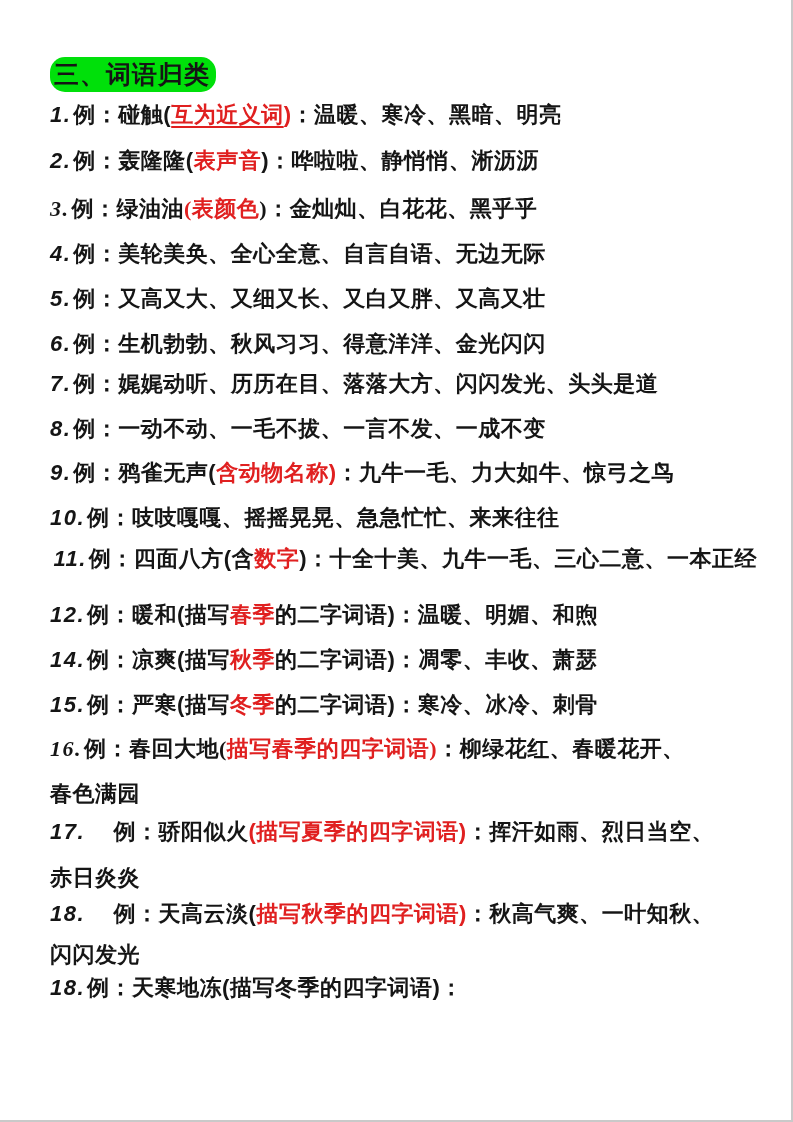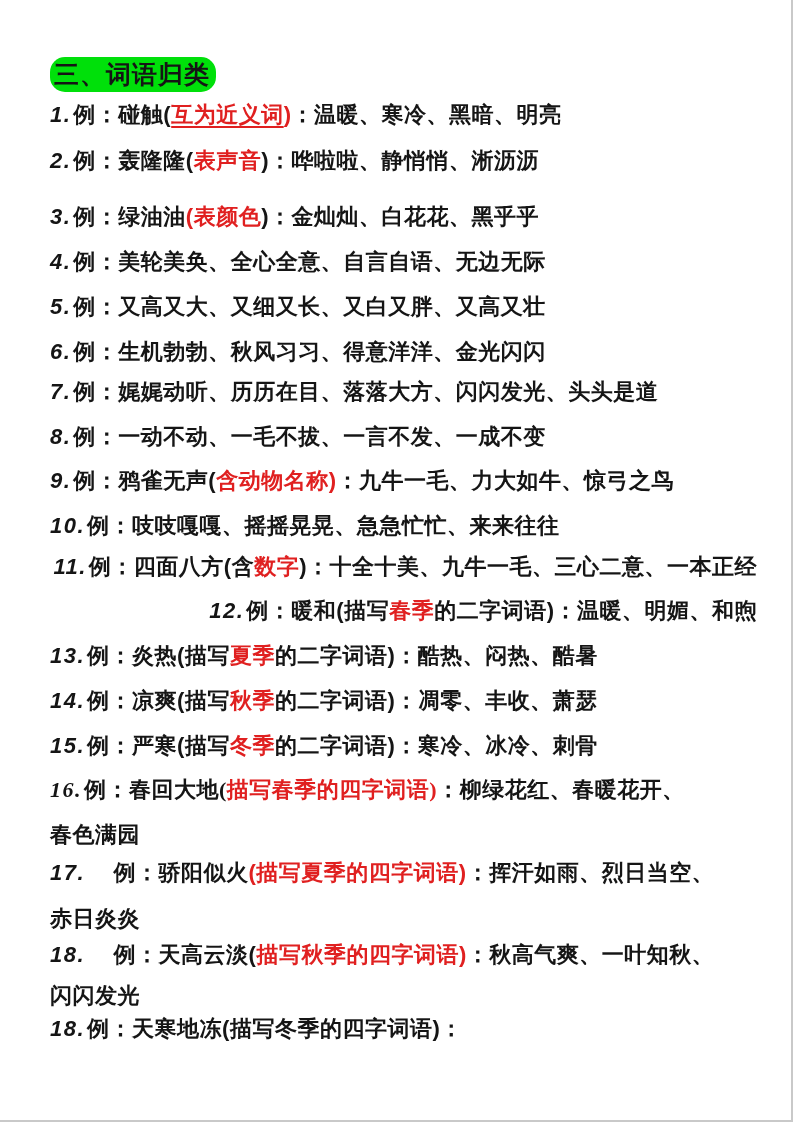--- a/index.html
+++ b/index.html
@@ -56,25 +56,25 @@
     text-underline-offset: 4px;
   }
   .line span.num {
     font-style: italic;
     letter-spacing: 1.5px;
     padding-right: 2px;
   }
   
   .line[data-name="item-1"]       { margin-top: 11px; }
   .line[data-name="item-2"]       { margin-top: 22px; }
-  .line[data-name="item-3"]       { margin-top: 32px; }
+  .line[data-name="item-3"]       { margin-top: 24px; font-family: Liberation Serif, serif; }
   .line[data-name="item-7"]       { margin-top: 16px; }
   .line[data-name="item-9"]       { margin-top: 20px; }
   .line[data-name="item-11"]      { margin-top: 17px; text-align: right; }
-  .line[data-name="item-12"]      { margin-top: 20px; text-align: right; }
+  .line[data-name="item-12"]      { margin-top: 32px; }
   .line[data-name="item-16"]      { margin-top: 20px; font-family: Liberation Serif, serif; }
   .line[data-name="item-16-cont"] { }
   .line[data-name="item-17"]      { margin-top: 14px; }
   .line[data-name="item-17-cont"] { margin-top: 22px; }
   .line[data-name="item-18"]      { margin-top: 12px; }
   .line[data-name="item-18-cont"] { margin-top: 17px; }
   .line[data-name="item-19"]      { margin-top: 9px; }
 </style>
 </head>
 <body>
@@ -87,21 +87,20 @@
       <div class="line" data-name="item-3"><span class="num" data-name="segment-num">3.</span><span data-name="segment-text">例：绿油油</span><span class="red" data-name="segment-red">(表颜色</span><span data-name="segment-text">)：金灿灿、白花花、黑乎乎</span></div>
       <div class="line" data-name="item-4"><span class="num" data-name="segment-num">4.</span><span data-name="segment-text">例：美轮美奂、全心全意、自言自语、无边无际</span></div>
       <div class="line" data-name="item-5"><span class="num" data-name="segment-num">5.</span><span data-name="segment-text">例：又高又大、又细又长、又白又胖、又高又壮</span></div>
       <div class="line" data-name="item-6"><span class="num" data-name="segment-num">6.</span><span data-name="segment-text">例：生机勃勃、秋风习习、得意洋洋、金光闪闪</span></div>
       <div class="line" data-name="item-7"><span class="num" data-name="segment-num">7.</span><span data-name="segment-text">例：娓娓动听、历历在目、落落大方、闪闪发光、头头是道</span></div>
       <div class="line" data-name="item-8"><span class="num" data-name="segment-num">8.</span><span data-name="segment-text">例：一动不动、一毛不拔、一言不发、一成不变</span></div>
       <div class="line" data-name="item-9"><span class="num" data-name="segment-num">9.</span><span data-name="segment-text">例：鸦雀无声(</span><span class="red" data-name="segment-red">含动物名称)</span><span data-name="segment-text">：九牛一毛、力大如牛、惊弓之鸟</span></div>
       <div class="line" data-name="item-10"><span class="num" data-name="segment-num">10.</span><span data-name="segment-text">例：吱吱嘎嘎、摇摇晃晃、急急忙忙、来来往往</span></div>
       <div class="line" data-name="item-11"><span class="num" data-name="segment-num">11.</span><span data-name="segment-text">例：四面八方(含</span><span class="red" data-name="segment-red">数字</span><span data-name="segment-text">)：十全十美、九牛一毛、三心二意、一本正经</span></div>
       <div class="line" data-name="item-12"><span class="num" data-name="segment-num">12.</span><span data-name="segment-text">例：暖和(描写</span><span class="red" data-name="segment-red">春季</span><span data-name="segment-text">的二字词语)：温暖、明媚、和煦</span></div>
-      <div class="line" data-name="item-13"><span class="num" data-name="segment-num">13.</span><span data-name="segment-text">例：炎热(描写</span><span class="red" data-name="segment-red">夏季</span><span data-name="segment-text">的二字词语)：酷热、闷热、酷暑</span></div>
       <div class="line" data-name="item-14"><span class="num" data-name="segment-num">14.</span><span data-name="segment-text">例：凉爽(描写</span><span class="red" data-name="segment-red">秋季</span><span data-name="segment-text">的二字词语)：凋零、丰收、萧瑟</span></div>
       <div class="line" data-name="item-15"><span class="num" data-name="segment-num">15.</span><span data-name="segment-text">例：严寒(描写</span><span class="red" data-name="segment-red">冬季</span><span data-name="segment-text">的二字词语)：寒冷、冰冷、刺骨</span></div>
       <div class="line" data-name="item-16"><span class="num" data-name="segment-num">16.</span><span data-name="segment-text">例：春回大地(</span><span class="red" data-name="segment-red">描写春季的四字词语)</span><span data-name="segment-text">：柳绿花红、春暖花开、</span></div>
       <div class="line" data-name="item-16-cont"><span data-name="segment-text">春色满园</span></div>
       <div class="line" data-name="item-17"><span class="num" data-name="segment-num">17.</span><span data-name="segment-text">    例：骄阳似火</span><span class="red" data-name="segment-red">(描写夏季的四字词语)</span><span data-name="segment-text">：挥汗如雨、烈日当空、</span></div>
       <div class="line" data-name="item-17-cont"><span data-name="segment-text">赤日炎炎</span></div>
       <div class="line" data-name="item-18"><span class="num" data-name="segment-num">18.</span><span data-name="segment-text">    例：天高云淡(</span><span class="red" data-name="segment-red">描写秋季的四字词语)</span><span data-name="segment-text">：秋高气爽、一叶知秋、</span></div>
       <div class="line" data-name="item-18-cont"><span data-name="segment-text">闪闪发光</span></div>
       <div class="line" data-name="item-19"><span class="num" data-name="segment-num">18.</span><span data-name="segment-text">例：天寒地冻(描写冬季的四字词语)：</span></div>
     </div>

